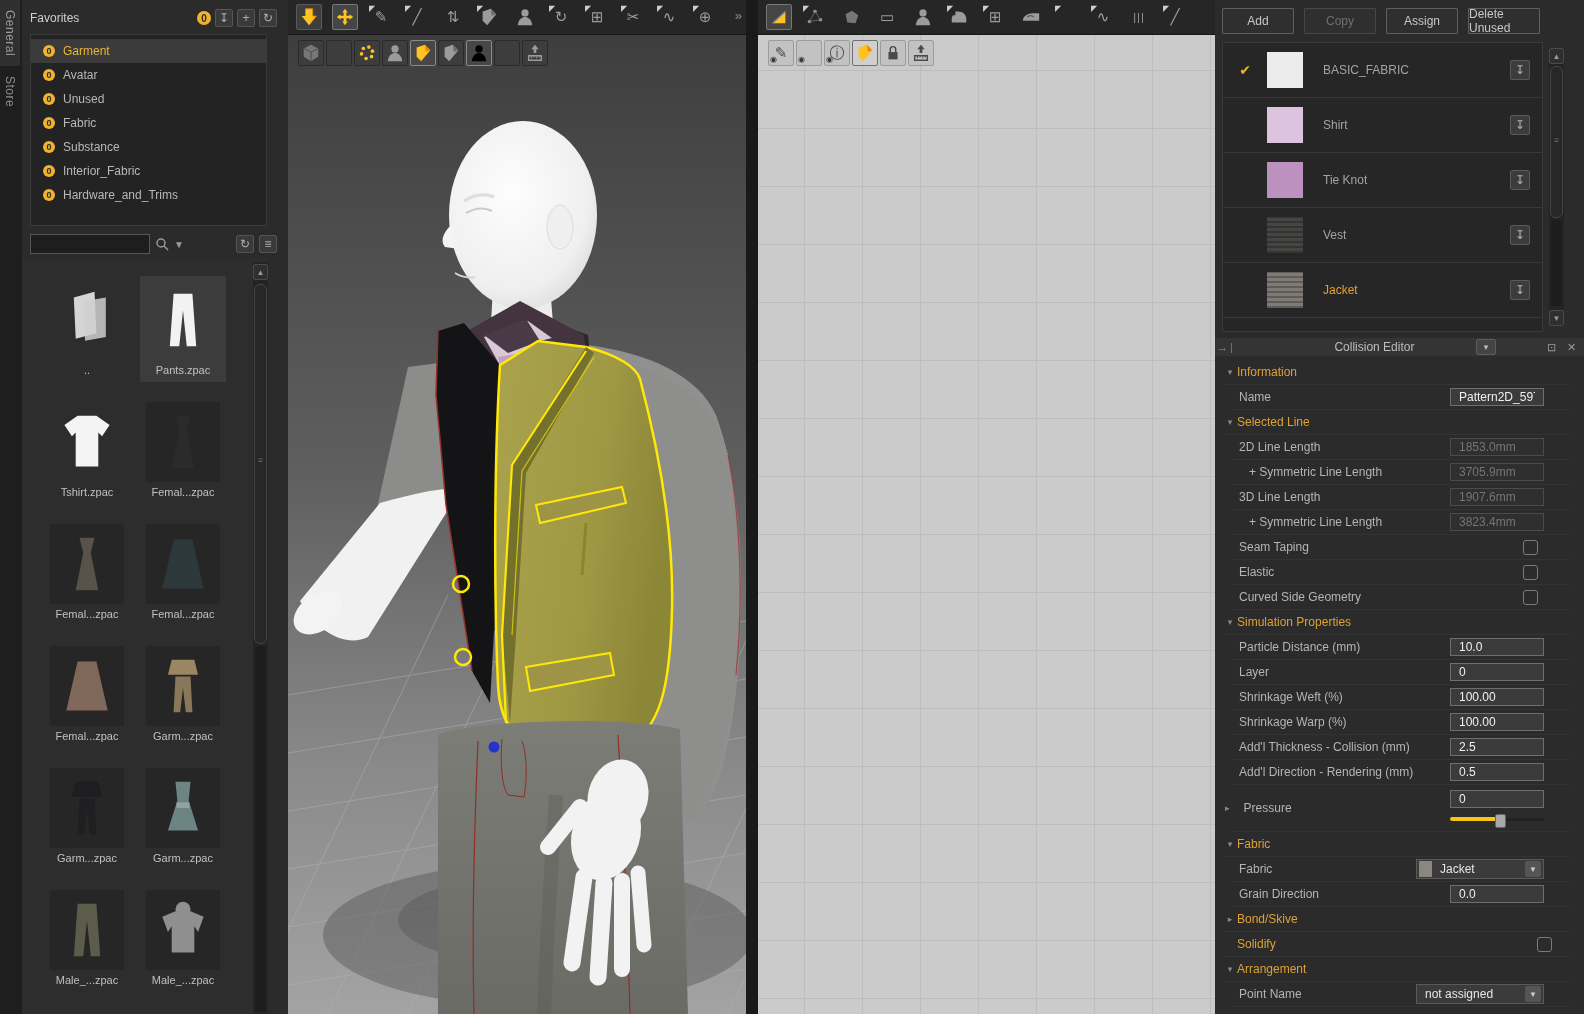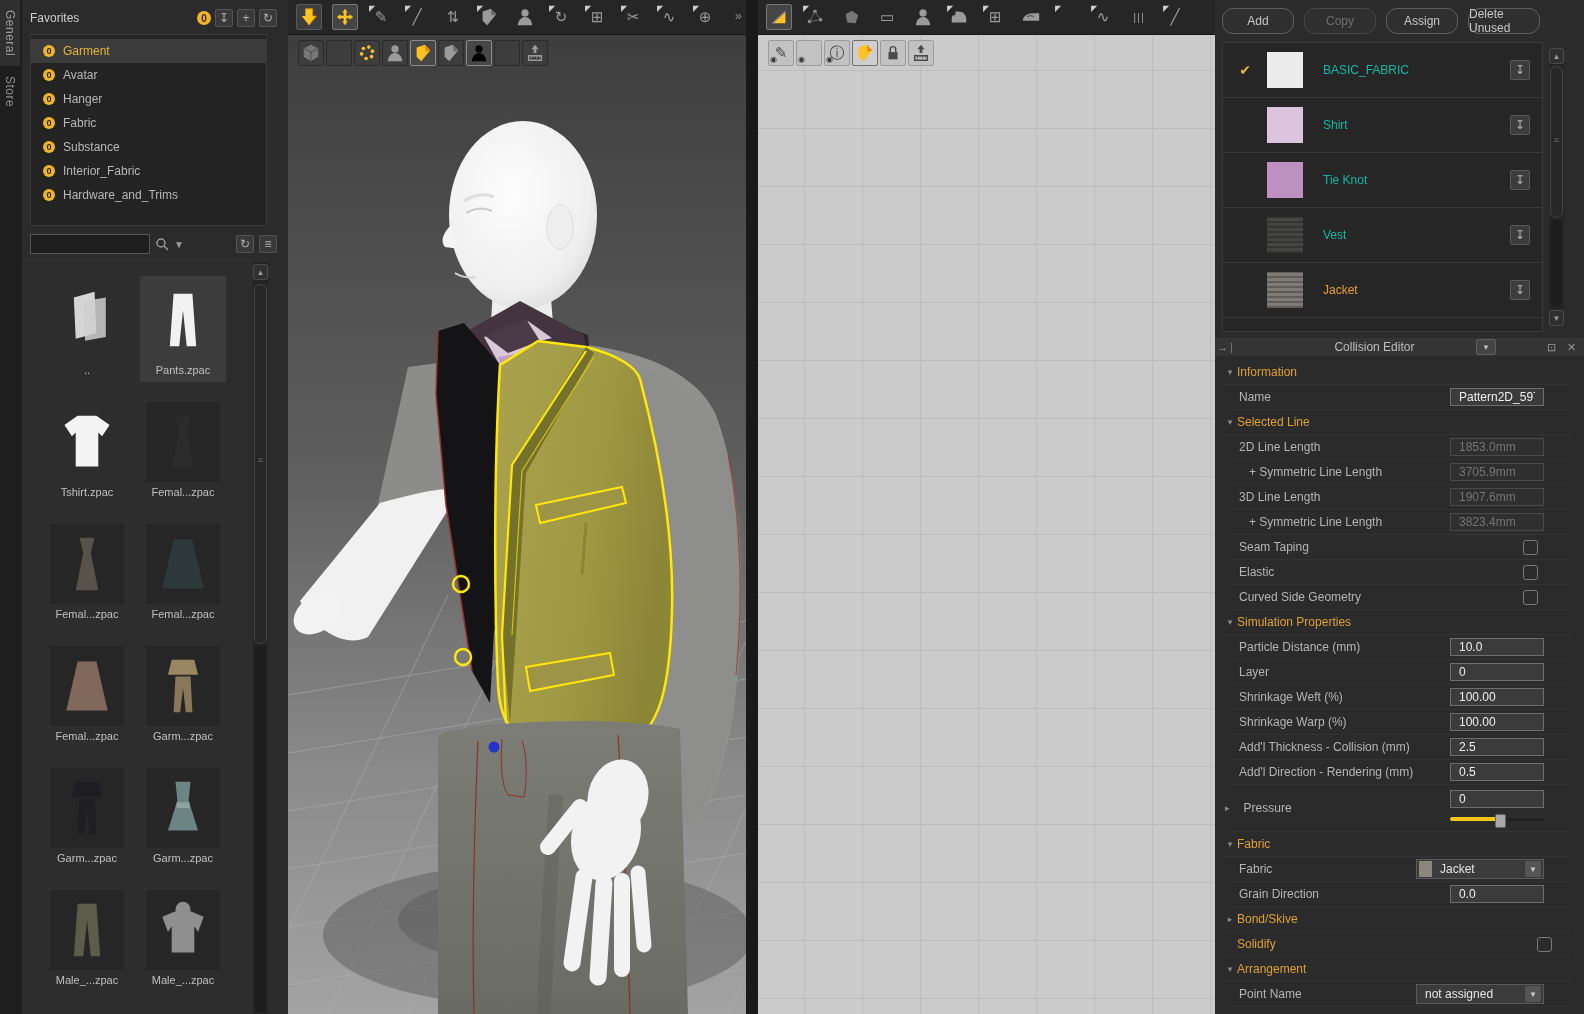--- a/index.html
+++ b/index.html
@@ -57,28 +57,28 @@
   .tb2.light .tbtn{background:#c2c2c2;border:1px solid #9c9c9c;color:#4a4a4a;}
   .tb2.light .tbtn.selected{border:1px solid #707070;background:#cfcfcf;}
   .eyedot{position:absolute;left:1px;bottom:1px;font-size:8px;color:#333;}
   .scene3d{position:absolute;left:0;top:35px;}
   .grid2d{position:absolute;left:0;top:35px;right:0;bottom:0;background-color:#cbcbcb;
     background-image:linear-gradient(#bdbdbd 1px,transparent 1px),linear-gradient(90deg,#bdbdbd 1px,transparent 1px);
     background-size:58px 58px;background-position:-12px -23px;}
   
   .rightpanel{position:absolute;left:1215px;top:0;width:369px;height:1014px;background:#2b2b2b;}
   .obj-buttons{position:absolute;left:7px;top:8px;display:flex;gap:10px;}
-  .obj-btn{height:26px;background:#2f2f2f;border:1px solid #5f5f5f;border-radius:11px;color:#c8c8c8;font-size:12px;
+  .obj-btn{height:26px;background:#2f2f2f;border:1px solid #5f5f5f;border-radius:1px;color:#c8c8c8;font-size:12px;
     display:flex;align-items:center;justify-content:center;cursor:pointer;box-sizing:border-box;}
   .obj-btn.disabled{color:#6e6e6e;border-color:#474747;cursor:default;}
   .fabric-list{position:absolute;left:7px;top:42px;width:321px;height:290px;background:#262626;border:1px solid #3a3a3a;box-sizing:border-box;overflow:hidden;}
   .fabric-row{height:54px;display:flex;align-items:center;border-bottom:1px solid #383838;cursor:pointer;}
   .fabric-check{width:44px;text-align:center;color:#f2b42c;font-size:14px;}
   .fabric-swatch{width:36px;height:36px;flex:0 0 auto;}
-  .fabric-name{margin-left:20px;color:#14b8a6;flex:1;}
+  .fabric-name{margin-left:20px;color:#a3a3a3;flex:1;}
   .fabric-name.selected{color:#e8a030;}
   .fabric-save{width:20px;height:20px;margin-right:12px;background:#3c3c3c;border:1px solid #5a5a5a;border-radius:2px;
     color:#b5b5b5;font-size:12px;display:flex;align-items:center;justify-content:center;cursor:pointer;box-sizing:border-box;}
   
   .prop-header{position:absolute;left:0;top:338px;width:369px;height:18px;background:#343434;display:flex;align-items:center;}
   .ph-arrow{color:#9a9a9a;font-size:11px;margin-left:2px;}
   .ph-bar{color:#777;margin-left:2px;font-size:11px;}
   .ph-title{flex:1;text-align:center;color:#bdbdbd;font-size:12px;margin-left:40px;}
   .ph-dd{width:18px;height:14px;background:#444;border:1px solid #5e5e5e;border-radius:2px;color:#bbb;font-size:8px;
     display:flex;align-items:center;justify-content:center;margin-right:48px;cursor:pointer;}
@@ -132,21 +132,21 @@
         <div class="fav-item selected">
           <span class="badge">0</span>
           <span>Garment</span>
         </div>
         <div class="fav-item">
           <span class="badge">0</span>
           <span>Avatar</span>
         </div>
         <div class="fav-item">
           <span class="badge">0</span>
-          <span>Hanger</span>
+          <span>Unused</span>
         </div>
         <div class="fav-item">
           <span class="badge">0</span>
           <span>Fabric</span>
         </div>
         <div class="fav-item">
           <span class="badge">0</span>
           <span>Substance</span>
         </div>
         <div class="fav-item">

